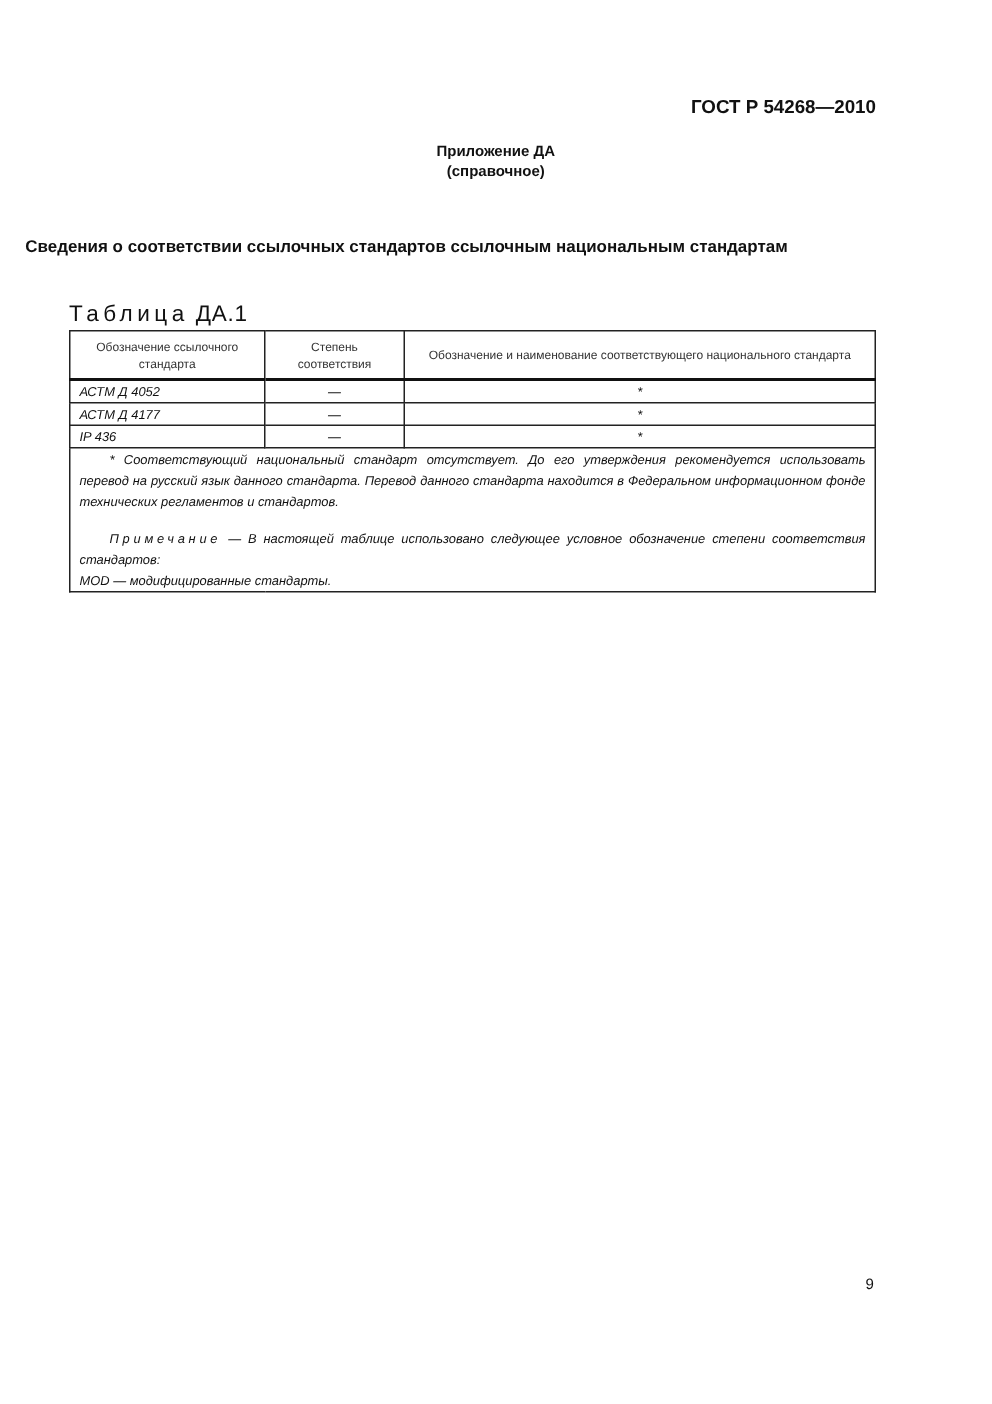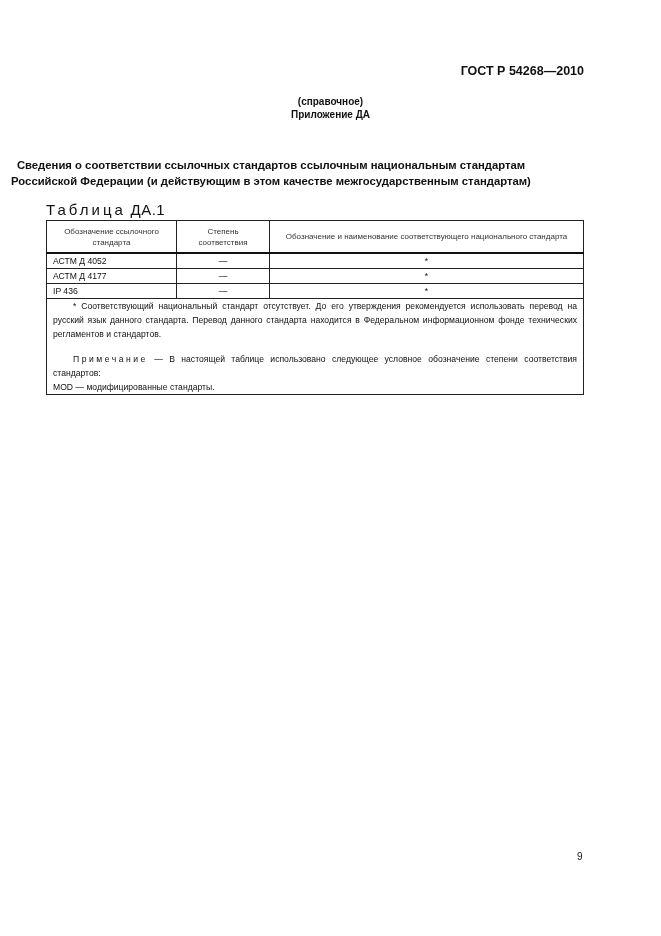--- a/index.html
+++ b/index.html
@@ -13,43 +13,42 @@
   .table-caption { position: absolute; top: 201px; left: 46px; font-size: 15px; letter-spacing: 0.5px; }
   .table-caption .sp { letter-spacing: 3px; }
   table.main { position: absolute; top: 220px; left: 46px; width: 538px; border-collapse: collapse;
                font-size: 8.6px; }
   table.main td, table.main th { border: 1px solid #222; padding: 0 6px; vertical-align: top; }
   table.main th { font-weight: normal; font-size: 8px; color: #333; text-align: center;
                   height: 31px; vertical-align: middle; line-height: 11px; border-bottom: 2.5px solid #111; }
   .c1 { width: 117px; }
   .c2 { width: 80px; text-align: center; }
   .c3 { }
-  table.main td { height: 14px; line-height: 14px; }
+  table.main td { height: 14px; line-height: 14px; font-style: italic; }
   td.center { text-align: center; }
   td.tall { height: 29px; line-height: 12px; padding-top: 2px; }
   td.notes { font-size: 8.6px; line-height: 11.5px; padding: 4px 4px 2px 4px; text-align: justify; }
   .notes p { margin: 0; }
   .indent { text-indent: 20px; }
   .gap { height: 11px; }
   .spaced { letter-spacing: 2.5px; }
   .page-num { position: absolute; top: 851px; left: 577px; font-size: 10px; }
 </style>
 </head>
 <body>
 
 <div class="doc-code">ГОСТ Р 54268—2010</div>
 
 <div class="annex">
+  <div>Приложение ДА</div>
   <div>(справочное)</div>
-  <div>Приложение ДА</div>
 </div>
 
 <div class="title">
   <div>Сведения о соответствии ссылочных стандартов ссылочным национальным стандартам</div>
-  <div>Российской Федерации (и действующим в этом качестве межгосударственным стандартам)</div>
 </div>
 
 <div class="table-caption">
   <span class="sp">Таблица</span>
   <span>ДА.1</span>
 </div>
 
 <table class="main">
   <tbody>
       <tr>

